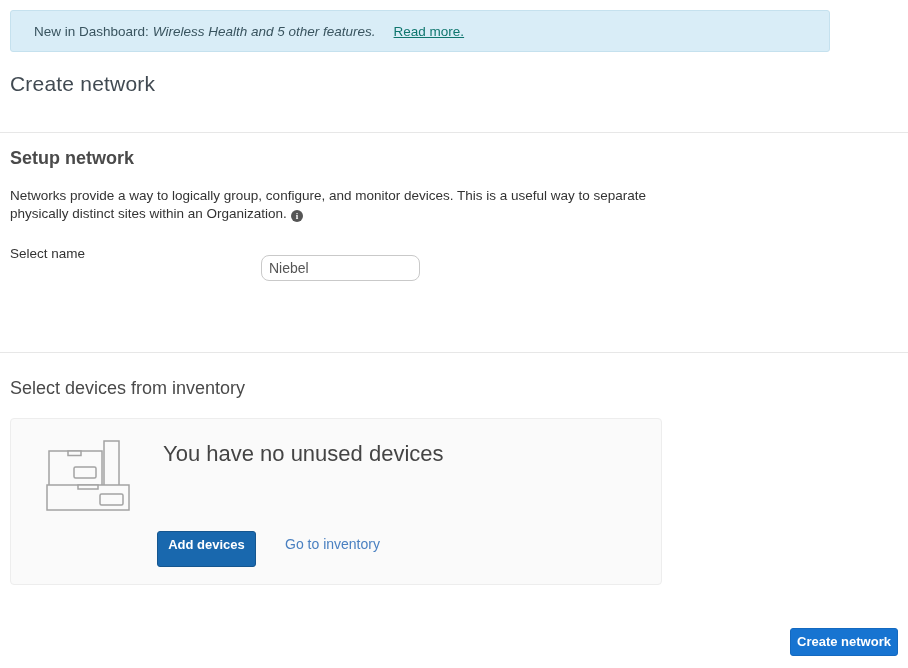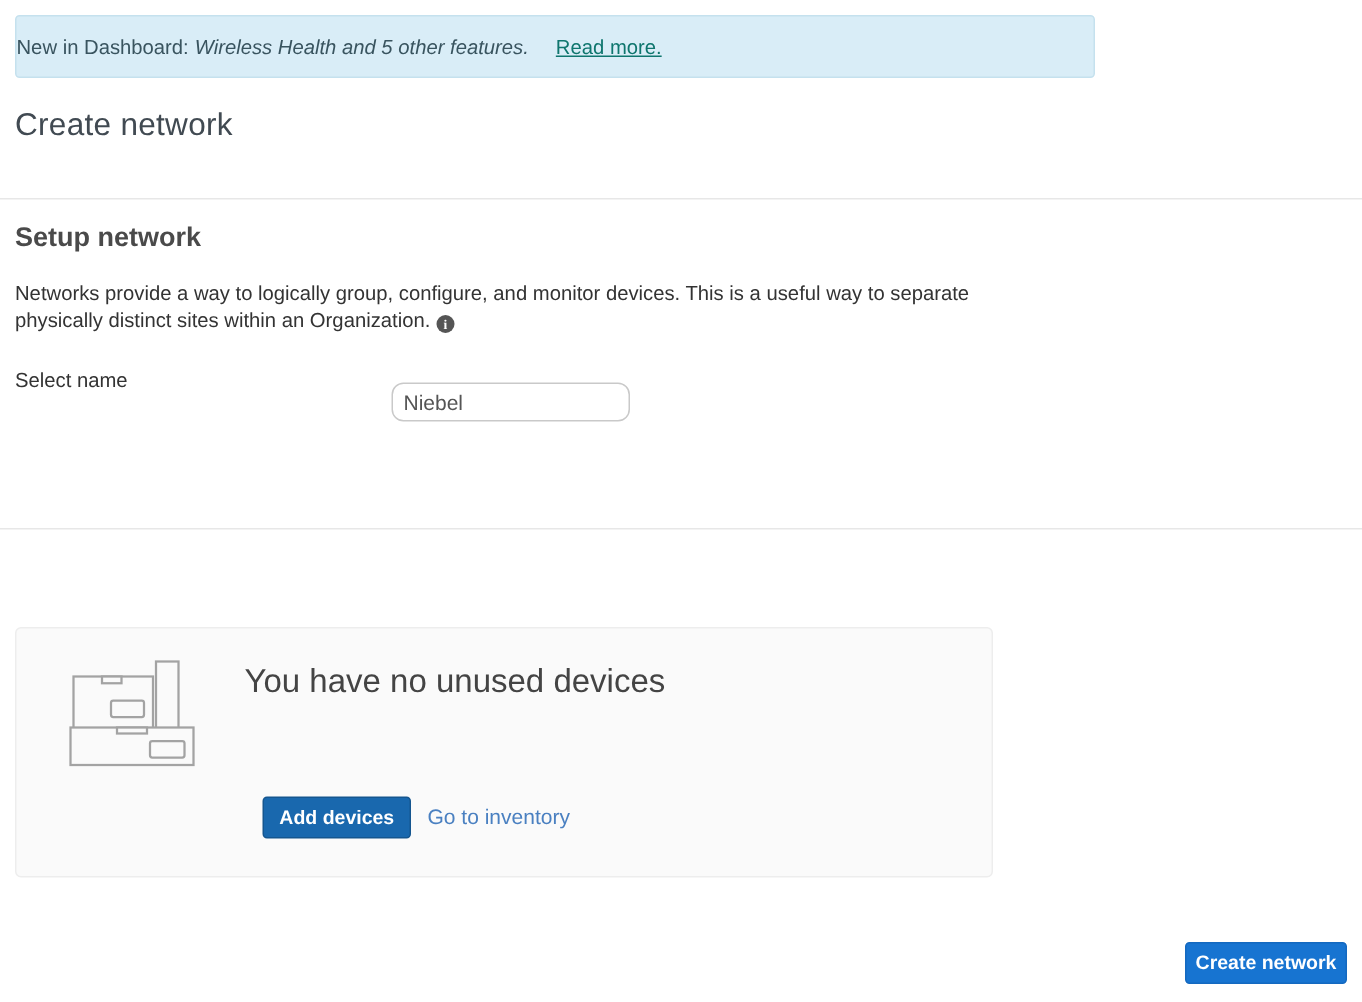--- a/index.html
+++ b/index.html
@@ -1,23 +1,23 @@
 <!DOCTYPE html>
 <html><head>
 <meta charset="utf-8">
 <style>
   * { margin:0; padding:0; box-sizing:border-box; }
   html,body { width:908px; height:668px; background:#ffffff;
     font-family:"Liberation Sans", sans-serif; }
   #app { position:relative; width:908px; height:668px; overflow:hidden; background:#fff; }
 
   
-  .banner { position:absolute; left:10px; top:10px; width:720px; height:42px;
+  .banner { position:absolute; left:10px; top:10px; width:820px; height:42px;
     background:#d9edf7; border:1px solid #c5e1ee; border-radius:3px;
-    display:flex; align-items:center; 
+    display:flex; align-items:center; padding-left:23px;
     font-size:13.5px; color:#39545f; }
   .banner .em { font-style:italic; margin-left:4px; }
   .banner a { color:#0f766e; text-decoration:underline; margin-left:18px; cursor:pointer; }
 
   
   .page-title { position:absolute; left:10px; top:72px; font-size:21px;
     font-weight:300; color:#414a52; letter-spacing:0.2px; }
 
   .divider { position:absolute; left:0; width:908px; height:1px; background:#e7e7e7; }
   .divider.d1 { top:132px; }
@@ -44,21 +44,21 @@
     background:#fafafa; border:1px solid #ededed; border-radius:4px; }
   .illustration { position:absolute; left:33px; top:19px; }
   .illustration rect { fill:#fafafa; stroke:#a3a3a3; stroke-width:1.5; }
   .empty-title { position:absolute; left:152px; top:22px; font-size:22px;
     font-weight:400; color:#444; }
   .empty-desc { position:absolute; left:152px; top:49px; font-size:14px;
     color:#9b9b9b; line-height:20px; }
   .btn { display:inline-block; border-radius:3px; font-size:13px; font-weight:bold;
     color:#fff; text-align:center; cursor:pointer;
     font-family:"Liberation Sans", sans-serif; }
-  .add-devices-btn { position:absolute; left:164px; top:112px; width:99px; height:28px;
+  .add-devices-btn { position:absolute; left:146px; top:112px; width:99px; height:36px;
     line-height:26px; background:#1968ae; border:1px solid #15568f; }
   .go-inventory-link { position:absolute; left:274px; top:117px; font-size:14px;
     color:#4a80c1; cursor:pointer; text-decoration:none; }
 
   
   .create-network-btn { position:absolute; left:790px; top:628px; width:108px; height:28px;
     line-height:26px; background:#1774d1; border:1px solid #1469c0; }
 </style>
 </head>
 <body>
@@ -80,20 +80,21 @@
   <div class="setup-desc">
     <span style="display:block">Networks provide a way to logically group, configure, and monitor devices. This is a useful way to separate</span>
     <span>physically distinct sites within an Organization.</span><span class="info-icon">i</span>
   </div>
 
   <div class="field-label">Select name</div>
   <input class="name-input" type="text" value="Niebel" style="">
 
   <div class="divider d2"></div>
 
+  <div class="section-heading inventory-heading">Select devices from inventory</div>
 
   <div class="card">
     <svg class="illustration" width="88" height="76" viewBox="0 0 88 76">
 
       <rect x="60" y="3" width="15" height="52"></rect>
 
       <rect x="5" y="13" width="53" height="35"></rect>
       <rect x="24" y="13" width="13" height="4.5"></rect>
       <rect x="30" y="29" width="22" height="11" rx="1.5"></rect>
 

